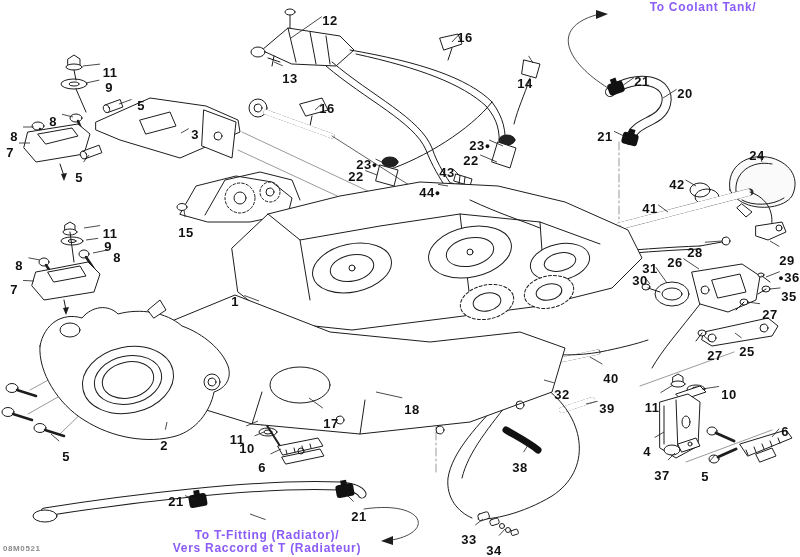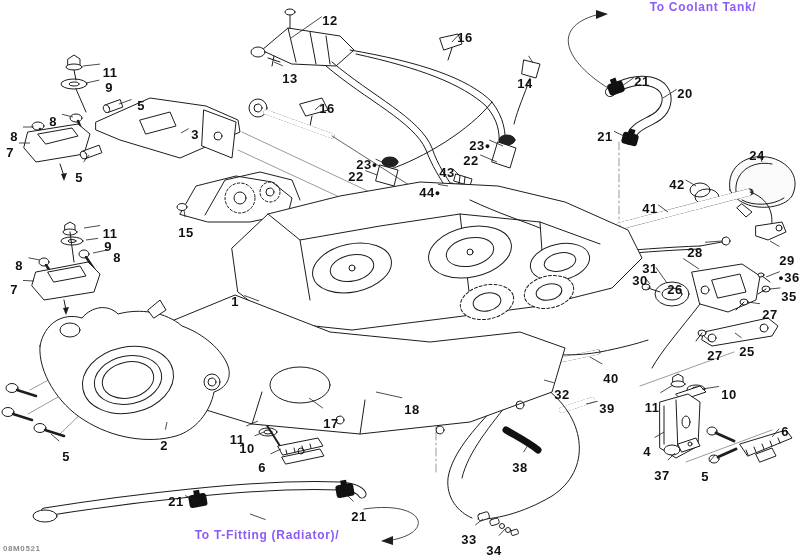--- a/index.html
+++ b/index.html
@@ -433,21 +433,21 @@
       <span class="callout" style="left: 650px; top: 199px;"><span>41</span></span>
       <span class="callout" style="left: 186px; top: 223px;"><span>15</span></span>
       <span class="callout" style="left: 110px; top: 224px;"><span>11</span></span>
       <span class="callout" style="left: 108px; top: 237px;"><span>9</span></span>
       <span class="callout" style="left: 117px; top: 248px;"><span>8</span></span>
       <span class="callout" style="left: 19px; top: 256px;"><span>8</span></span>
       <span class="callout" style="left: 14px; top: 280px;"><span>7</span></span>
       <span class="callout" style="left: 235px; top: 292px;"><span>1</span></span>
       <span class="callout" style="left: 695px; top: 243px;"><span>28</span></span>
       <span class="callout" style="left: 787px; top: 251px;"><span>29</span></span>
-      <span class="callout" style="left: 675px; top: 253px; margin-top: 27px;"><span>26</span></span>
+      <span class="callout" style="left: 675px; top: 253px;"><span>26</span></span>
       <span class="callout" style="left: 650px; top: 259px;"><span>31</span></span>
       <span class="callout" style="left: 640px; top: 271px;"><span>30</span></span>
       <span class="callout" style="left: 789px; top: 268px;"><span class="dot">●</span><span>36</span></span>
       <span class="callout" style="left: 789px; top: 287px;"><span>35</span></span>
       <span class="callout" style="left: 770px; top: 305px;"><span>27</span></span>
       <span class="callout" style="left: 747px; top: 342px;"><span>25</span></span>
       <span class="callout" style="left: 715px; top: 346px;"><span>27</span></span>
       <span class="callout" style="left: 611px; top: 369px;"><span>40</span></span>
       <span class="callout" style="left: 562px; top: 385px;"><span>32</span></span>
       <span class="callout" style="left: 607px; top: 399px;"><span>39</span></span>
@@ -471,16 +471,17 @@
       <span class="callout" style="left: 359px; top: 507px;"><span>21</span></span>
       <span class="callout" style="left: 275px; top: 523px; margin-top: 42px;"><span>19</span></span>
     </div>
 
   <div class="note note-coolant">
     <div>To Coolant Tank/</div>
   </div>
 
   <div class="note note-tfitting">
     <div>To T-Fitting (Radiator)/</div>
+    <div>Vers Raccord et T (Radiateur)</div>
   </div>
 
   <div class="code">08M0521</div>
 </div>
 
 </body></html>

